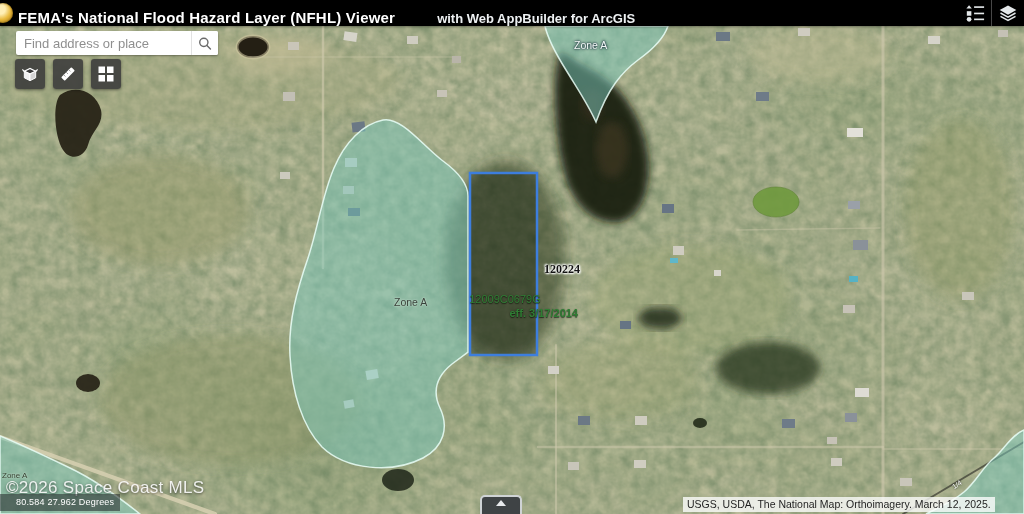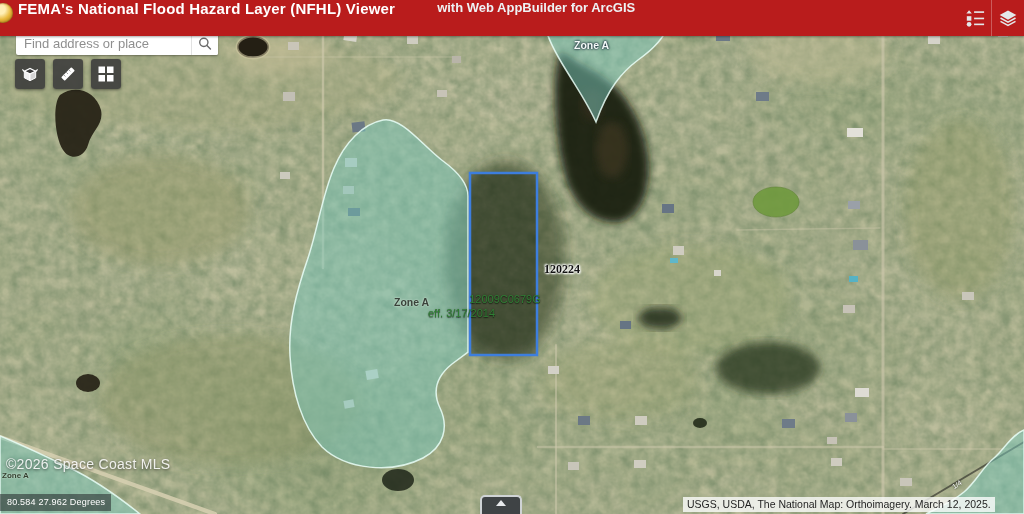--- a/index.html
+++ b/index.html
@@ -1,63 +1,63 @@
 <!DOCTYPE html>
 <html><head>
 <meta charset="utf-8">
 <style>
   html,body{margin:0;padding:0;background:#222;}
   .app{position:relative;width:1024px;height:514px;overflow:hidden;font-family:"Liberation Sans",sans-serif;}
   
-  .hdr{position:absolute;top:0;left:0;width:1024px;height:36px;background:#b91c1c;z-index:40;
-       display:flex;align-items:flex-start;box-shadow:0 1px 2px rgba(0,0,0,.35);}
+  .hdr{position:absolute;top:0;left:0;width:1024px;height:26px;background:#000000;z-index:40;
+       display:flex;align-items:flex-end;box-shadow:0 1px 2px rgba(0,0,0,.35);}
   .logo{position:absolute;left:-7px;top:3px;width:20px;height:20px;border-radius:50%;
         background:radial-gradient(circle at 38% 32%,#ffefb5 0 25%,#e8b93c 55%,#93660f 100%);
         box-shadow:inset 0 0 2px #5e4306;}
   .hdr-title{margin-left:18px;color:#ffffff;font-size:15px;font-weight:600;letter-spacing:.2px;white-space:nowrap;}
   .hdr-sub{margin-left:42px;color:#eef1f3;font-size:13px;font-weight:700;white-space:nowrap;}
   .hdr-icons{margin-left:auto;display:flex;align-items:stretch;height:100%;}
   .hicon{width:32px;display:flex;align-items:center;justify-content:center;cursor:pointer;}
   .hicon + .hicon{border-left:1px solid rgba(255,255,255,.28);}
   
   .map{position:absolute;inset:0;z-index:1;background:#7d8a5f;}
   .map svg.imagery{position:absolute;top:0;left:0;}
   .maplbl{position:absolute;z-index:6;white-space:nowrap;pointer-events:none;}
-  .zl{font-size:10.5px;font-weight:700;}
+  .zl{font-size:10.5px;font-weight:400;}
   .zl-top{left:574px;top:39px;color:#f4faf8;text-shadow:0 0 2px #123,0 0 3px #123;}
   .zl-mid{left:394px;top:296px;color:#39423a;text-shadow:0 0 2px rgba(240,248,240,.9);}
   .zl-bl{left:2px;top:471px;font-size:8px;color:#33402f;text-shadow:0 0 2px rgba(240,248,240,.9);}
   .town{left:430px;top:246px;width:150px;text-align:center;font-family:"Liberation Serif",serif;
         font-weight:700;font-size:12.5px;color:#141414;
         text-shadow:0 0 2px #fff,0 0 3px #fff,1px 1px 2px #fff,-1px -1px 2px #fff;}
   .cid{left:430px;top:262px;width:150px;text-align:right;font-family:"Liberation Serif",serif;
        font-weight:700;font-size:12px;color:#141414;
        text-shadow:0 0 2px #fff,0 0 3px #fff,1px 1px 2px #fff,-1px -1px 2px #fff;}
   .firm{left:430px;top:293px;width:150px;text-align:center;font-weight:400;font-size:11px;color:#2f7d33;
         text-shadow:0 1px 1px rgba(0,0,0,.55),0 0 2px rgba(0,0,0,.35);}
-  .eff{left:428px;top:307px;width:150px;text-align:left;font-weight:400;font-size:11px;color:#2f7d33;
+  .eff{left:428px;top:307px;width:150px;text-align:right;font-weight:700;font-size:11px;color:#2f7d33;
        text-shadow:0 1px 1px rgba(0,0,0,.55),0 0 2px rgba(0,0,0,.35);}
   
   .search{position:absolute;left:16px;top:31px;width:202px;height:24px;background:#fff;border-radius:2px;
           display:flex;z-index:30;box-shadow:0 1px 2px rgba(0,0,0,.35);}
   .search input{flex:1;min-width:0;border:none;outline:none;padding:0 8px;font-size:13px;color:#c2410c;
                 font-family:"Liberation Sans",sans-serif;background:transparent;}
   .search input::placeholder{color:#8f8f8f;}
   .search .sbtn{width:27px;border:none;background:#fff;border-left:1px solid #e2e2e2;cursor:pointer;
                 display:flex;align-items:center;justify-content:center;border-radius:0 2px 2px 0;}
   
   .tbtn{position:absolute;width:30px;height:30px;background:rgba(58,58,58,.88);border:none;border-radius:3px;
         display:flex;align-items:center;justify-content:center;cursor:pointer;z-index:30;
         box-shadow:0 1px 3px rgba(0,0,0,.45);}
   .tb1{left:15px;top:59px;} .tb2{left:53px;top:59px;} .tb3{left:91px;top:59px;}
   
-  .watermark{position:absolute;left:6px;top:456px;z-index:8;font-size:14px;color:rgba(255,255,255,.88);
+  .watermark{position:absolute;left:6px;top:478px;z-index:8;font-size:17px;color:rgba(255,255,255,.88);
              text-shadow:0 1px 3px rgba(0,0,0,.65);letter-spacing:.3px;}
   .coords{position:absolute;left:0;top:494px;z-index:9;background:rgba(35,38,40,.55);color:#fff;
-          font-size:9px;padding:3px 6px 4px 7px;letter-spacing:.2px;}
+          font-size:9px;padding:3px 6px 4px 16px;letter-spacing:.2px;}
   .attrib{position:absolute;left:683px;top:497px;z-index:9;background:rgba(255,255,255,.78);color:#1f1f1f;
           font-size:10.5px;padding:1px 4px 2px 4px;white-space:nowrap;}
   .esri{position:absolute;right:1px;top:465px;width:72px;z-index:9;text-align:center;color:#fff;}
   .esri .pb{font-size:6.5px;font-weight:700;letter-spacing:.6px;text-shadow:0 1px 2px rgba(0,0,0,.8);}
   .esri .brand{font-size:28px;font-weight:700;line-height:26px;letter-spacing:-1px;
                text-shadow:0 1px 3px rgba(0,0,0,.75),0 0 6px rgba(0,0,0,.4);}
   .attr-toggle{position:absolute;left:480px;top:495px;width:42px;height:19px;z-index:10;cursor:pointer;
                background:#3f4345;border:2px solid #cfd3d5;border-bottom:none;border-radius:5px 5px 0 0;
                display:flex;align-items:flex-start;justify-content:center;padding:0;}
   .attr-toggle .tri{width:0;height:0;border-left:5px solid transparent;border-right:5px solid transparent;

